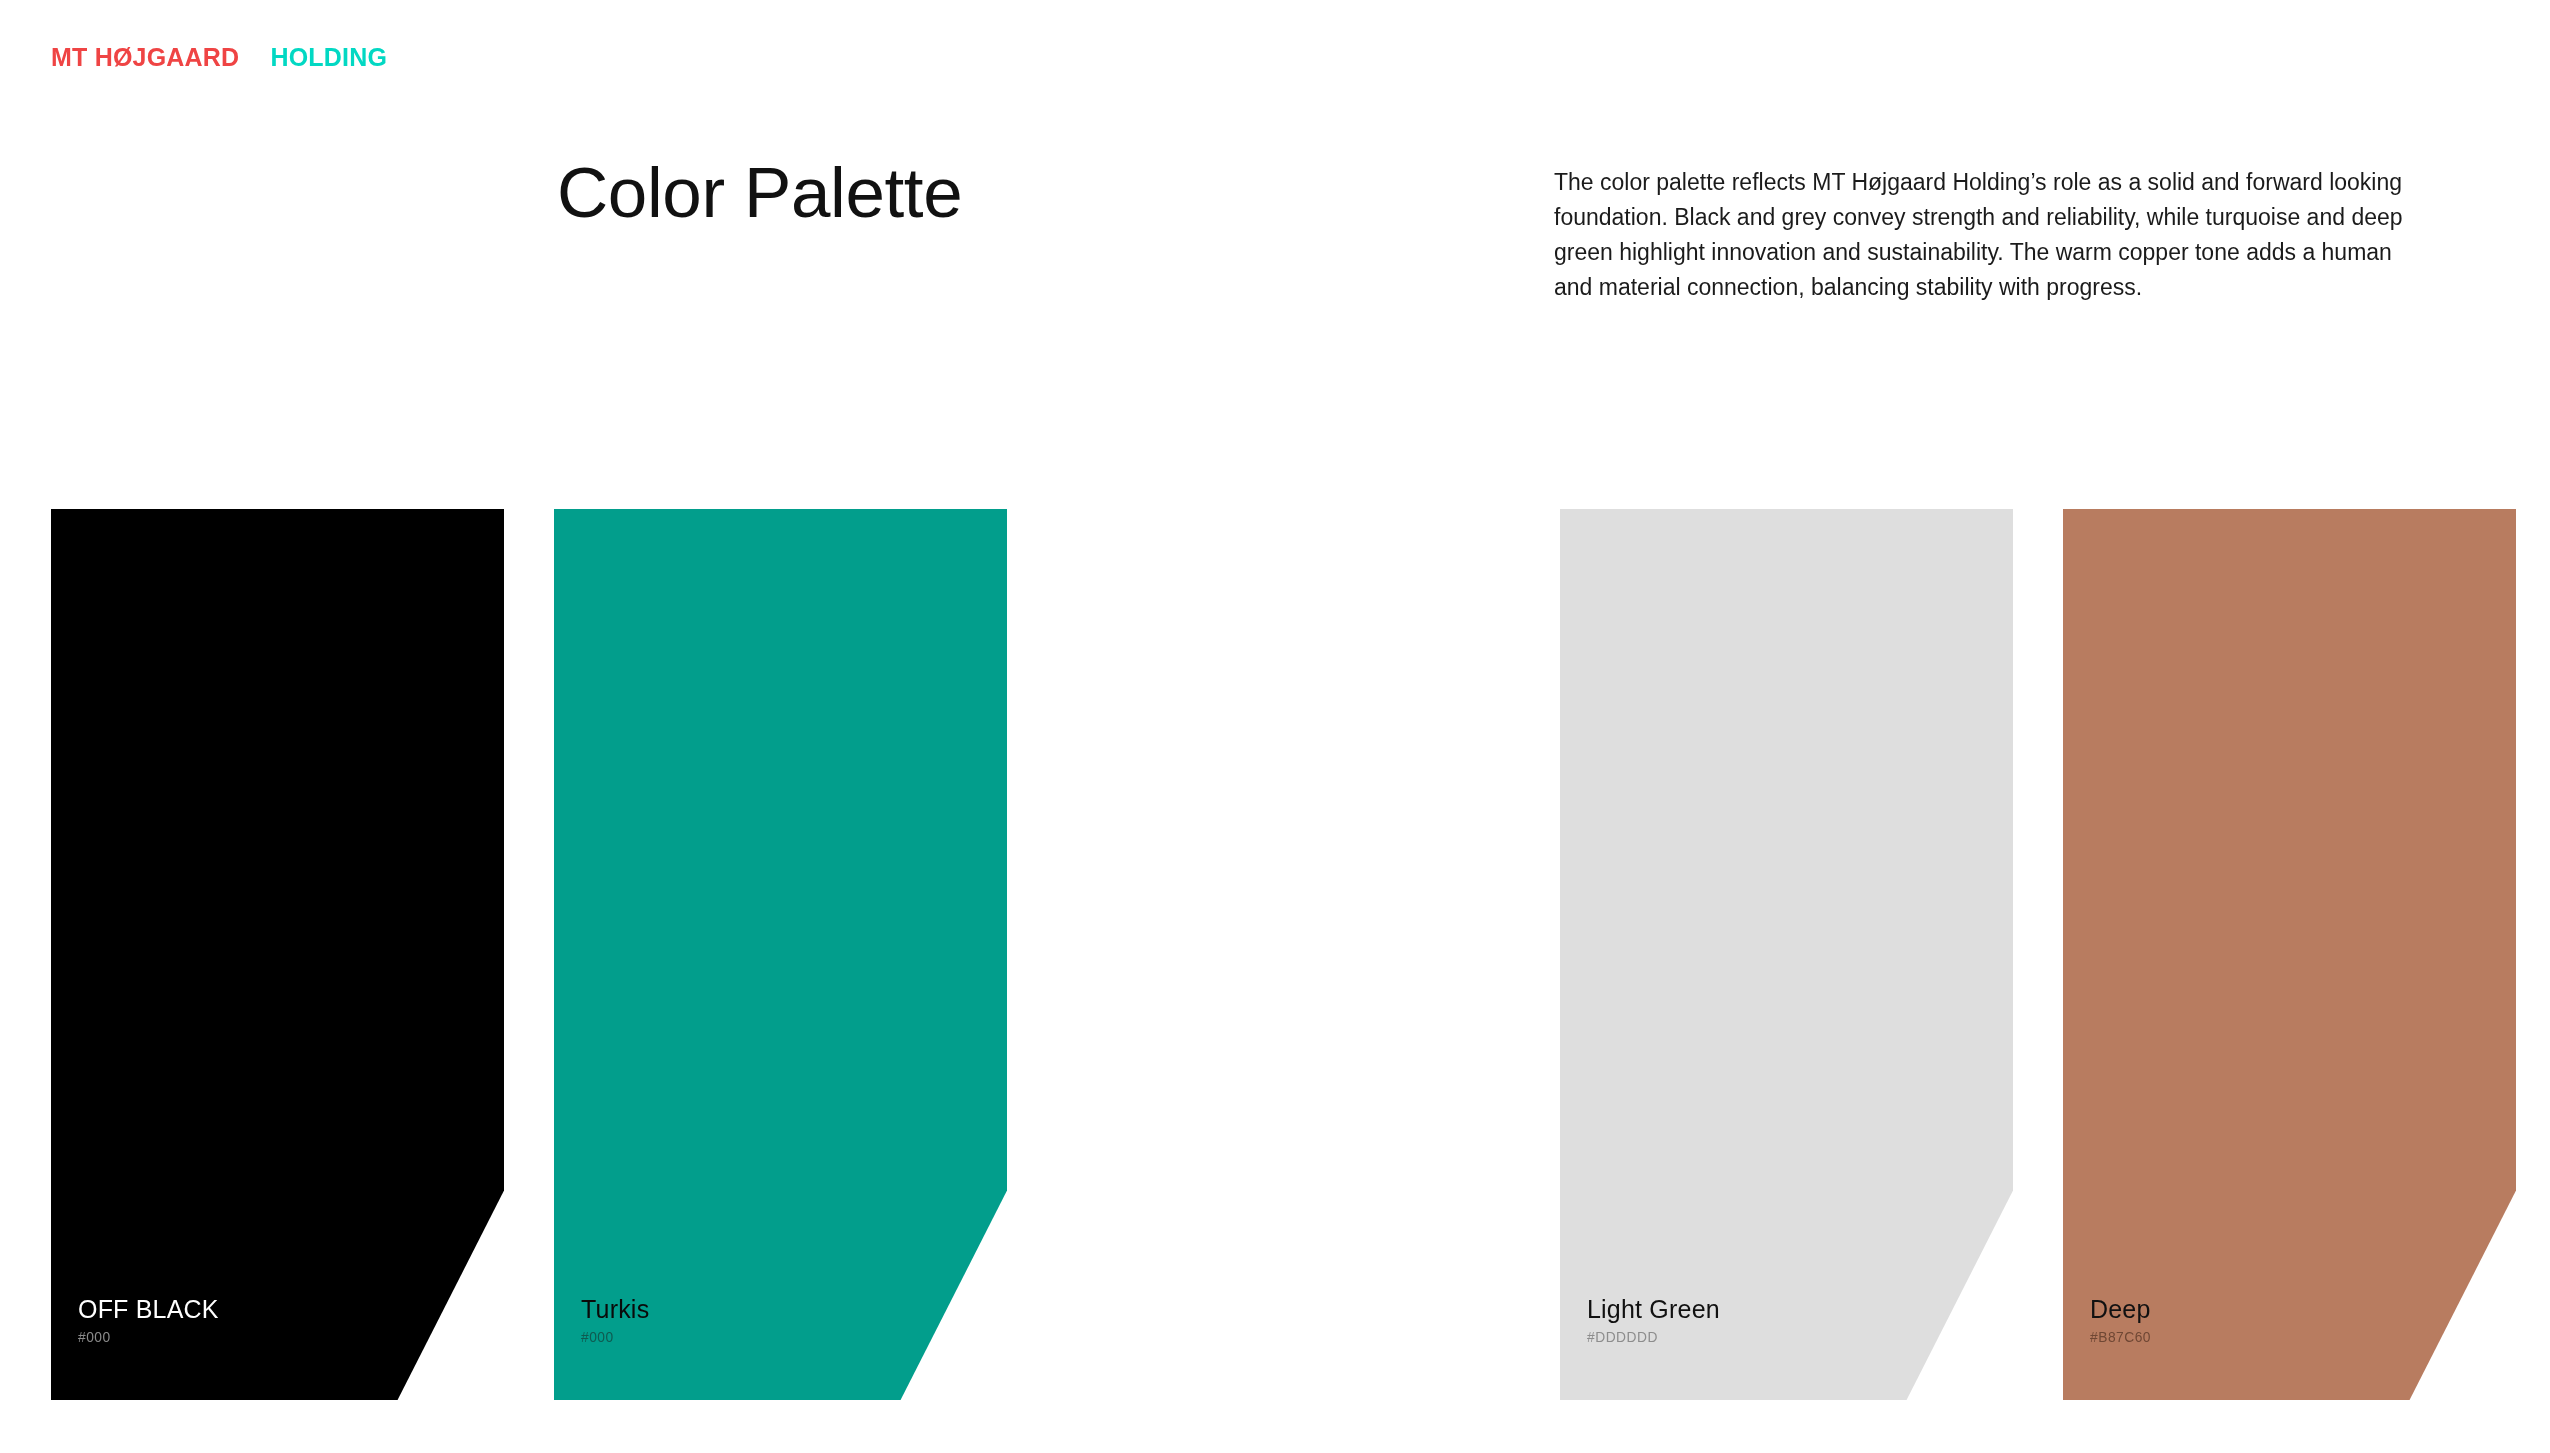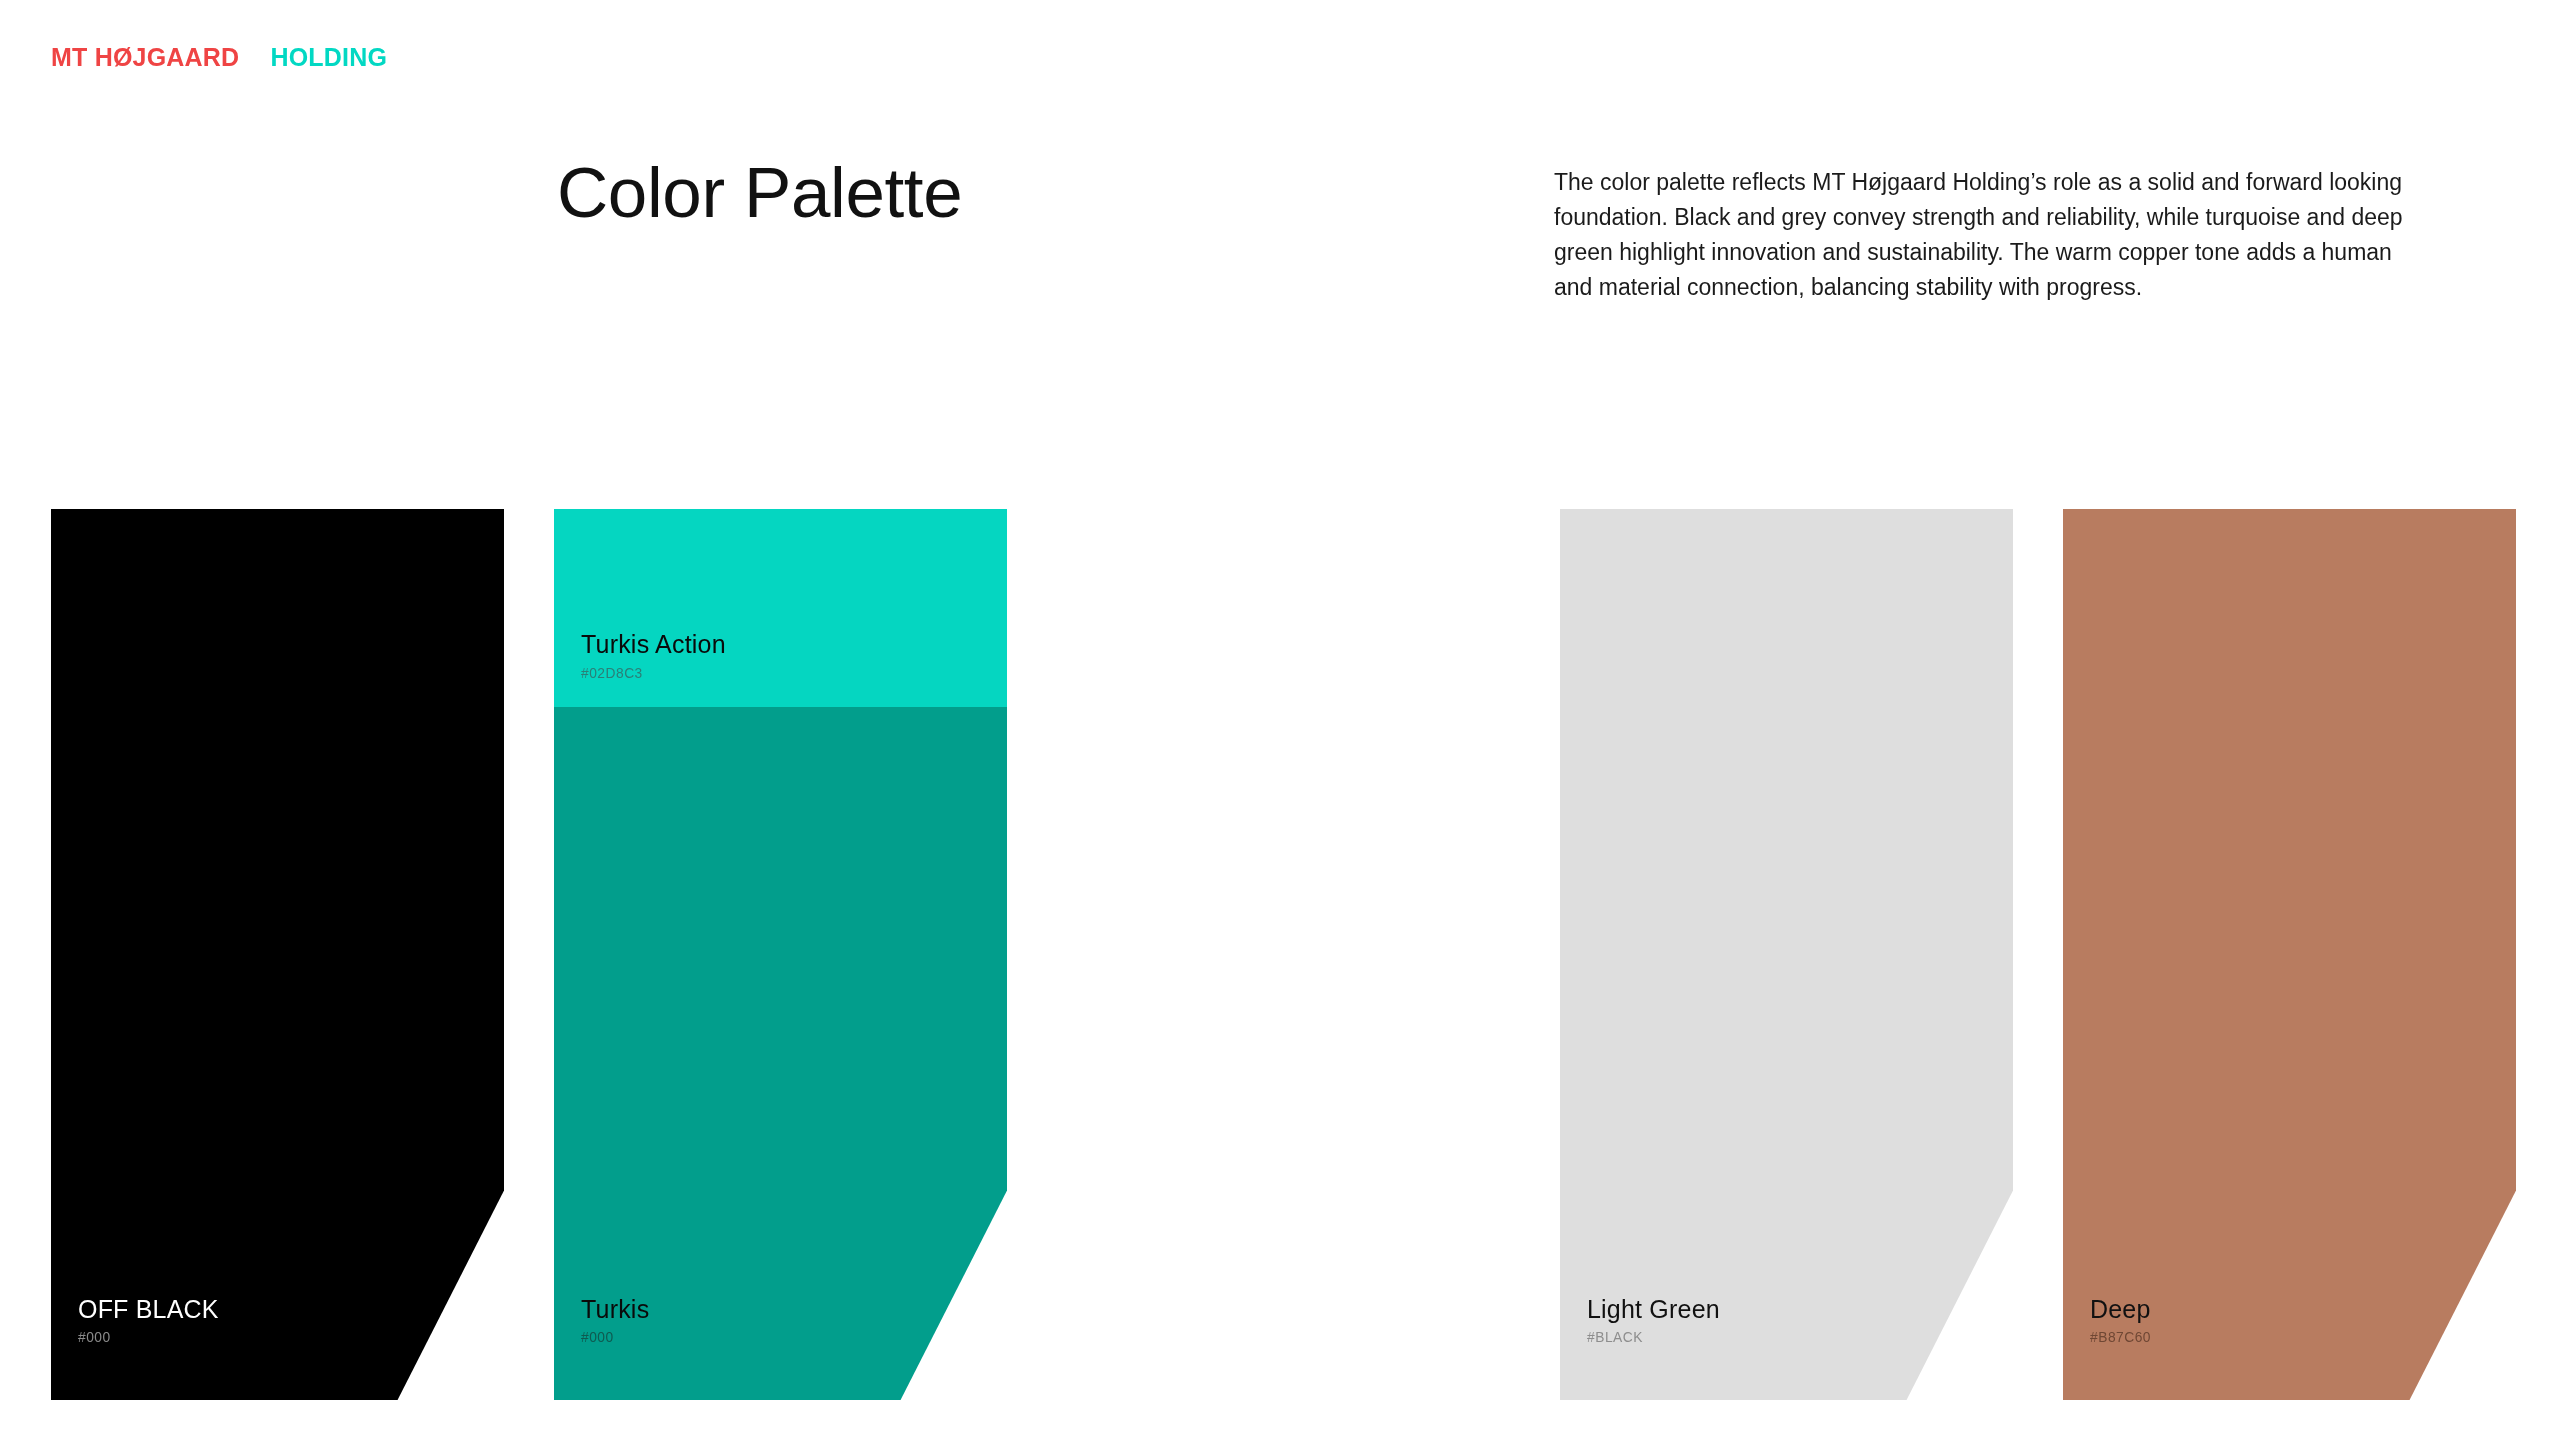--- a/index.html
+++ b/index.html
@@ -133,37 +133,31 @@
   <div class="swatch-row">
 
     <div class="swatch swatch-0" style="background: #000000;">
       <div class="swatch-caption caption-bottom">
         <div class="swatch-name" style="color: rgb(255, 255, 255);">OFF BLACK</div>
         <div class="swatch-hex" style="color: rgb(138, 138, 138);">#000</div>
       </div>
     </div>
 
     <div class="swatch swatch-1" style="background: rgb(2, 158, 140);">
-      <div class="swatch-split-top" style="background: rgb(5, 214, 193);">
-        <div class="swatch-caption caption-upper">
-          <div class="swatch-name" style="color: rgb(10, 10, 10);">Turkis Action</div>
-          <div class="swatch-hex" style="color: rgb(43, 127, 119);">#02D8C3</div>
-        </div>
-      </div>
       <div class="swatch-caption caption-bottom">
         <div class="swatch-name" style="color: rgb(10, 10, 10);">Turkis</div>
         <div class="swatch-hex" style="color: rgb(15, 90, 80);">#000</div>
       </div>
     </div>
 
 
     <div class="swatch swatch-3" style="background: rgb(222, 222, 222);">
       <div class="swatch-caption caption-bottom">
         <div class="swatch-name" style="color: rgb(17, 17, 17);">Light Green</div>
-        <div class="swatch-hex" style="color: rgb(141, 141, 141);">#BLACK</div>
+        <div class="swatch-hex" style="color: rgb(141, 141, 141);">#DDDDDD</div>
       </div>
     </div>
 
     <div class="swatch swatch-4" style="background: rgb(184, 124, 96);">
       <div class="swatch-caption caption-bottom">
         <div class="swatch-name" style="color: rgb(17, 17, 17);">Deep</div>
         <div class="swatch-hex" style="color: rgb(111, 71, 52);">#B87C60</div>
       </div>
     </div>
 

